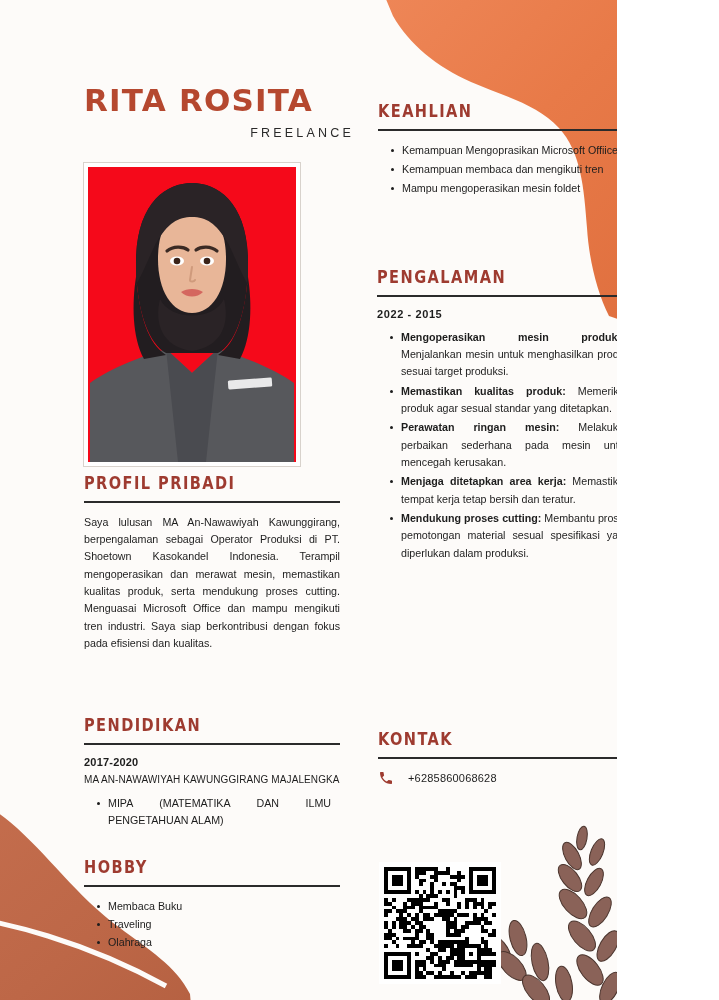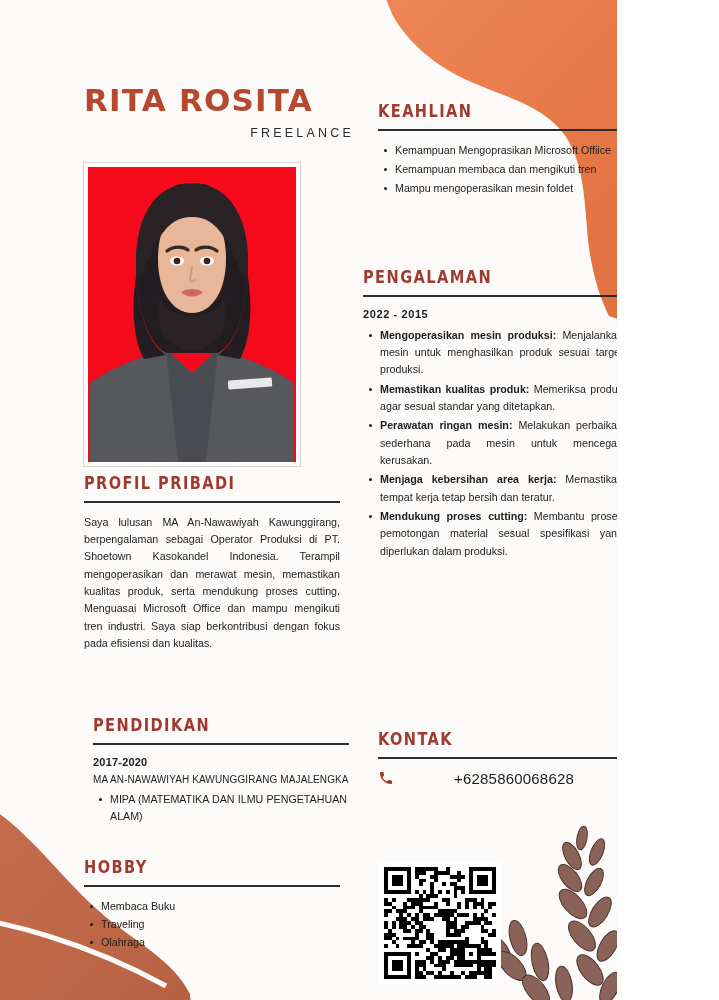--- a/index.html
+++ b/index.html
@@ -49,50 +49,50 @@
     transform:scaleX(0.9);transform-origin:left center;
   }
   .sec-rule{
     height:2px;background:#2b2b2b;margin-top:7px;margin-bottom:11px;
   }
   
   .body-text{
     font-size:10.7px;line-height:1.62;color:#1d1d1d;
     text-align:justify;margin:0;
   }
-  ul.bullets{margin:2px;padding:0 0 0 15px;list-style:none;}
+  ul.bullets{margin:9px;padding:0 0 0 15px;list-style:none;}
   ul.bullets li{
     position:relative;font-size:10.7px;line-height:1.62;color:#1d1d1d;
     margin-bottom:2px;text-align:justify;
   }
   ul.bullets li::before{
     content:"";position:absolute;left:-11px;top:7px;
     width:3.2px;height:3.2px;border-radius:50%;background:#1d1d1d;
   }
   ul.bullets li b{font-weight:700;}
   
   #sec-profil{left:84px;top:472px;width:256px;}
-  #sec-pendidikan{left:93px;top:714px;width:256px;}
+  #sec-pendidikan{left:84px;top:714px;width:256px;}
   #sec-hobby{left:84px;top:856px;width:256px;}
   .edu-years{font-size:11px;font-weight:700;color:#1d1d1d;margin:0 0 5px 0;letter-spacing:.2px;}
   .edu-school{font-size:10px;font-weight:400;color:#1d1d1d;margin:0 0 5px 0;line-height:1.3;letter-spacing:.1px;}
   #hobby-list li{font-size:10.7px;margin-bottom:1px;}
   
   #sec-keahlian{left:378px;top:100px;width:262px;}
-  #sec-pengalaman{left:363px;top:266px;width:262px;}
+  #sec-pengalaman{left:377px;top:266px;width:262px;}
   #sec-kontak{left:378px;top:728px;width:262px;}
   .exp-company{
     font-size:11.8px;font-weight:700;color:#1d1d1d;
     margin:0 0 7px 0;line-height:1.32;letter-spacing:.1px;
   }
   .exp-period{font-size:11px;font-weight:700;color:#1d1d1d;margin:0 0 7px 0;letter-spacing:.6px;}
   
   .contact-row{display:flex;align-items:center;margin-bottom:13px;}
   .contact-ico{width:30px;flex:0 0 30px;display:flex;align-items:center;}
-  .contact-val{font-size:15px;color:#1d1d1d;letter-spacing:.2px;margin-left:46px;}
+  .contact-val{font-size:11px;color:#1d1d1d;letter-spacing:.2px;}
   
   #qr-code{position:absolute;left:379px;top:862px;width:122px;height:122px;background:#ffffff;padding:5px;box-sizing:border-box;}
 </style>
 </head>
 <body>
 
 <div id="page">
 
   <svg class="deco" id="deco-top-right" viewBox="0 0 330 330" preserveAspectRatio="none">
     <defs>
@@ -219,21 +219,21 @@
   </div>
 
   <div class="section" id="sec-pengalaman">
     <h2 class="sec-head">PENGALAMAN</h2>
     <div class="sec-rule"></div>
     <p class="exp-period">2022 - 2015</p>
     <ul class="bullets" id="experience-list">
         <li><b>Mengoperasikan mesin produksi:</b> Menjalankan mesin untuk menghasilkan produk sesuai target produksi.</li>
         <li><b>Memastikan kualitas produk:</b> Memeriksa produk agar sesual standar yang ditetapkan.</li>
         <li><b>Perawatan ringan mesin:</b> Melakukan perbaikan sederhana pada mesin untuk mencegah kerusakan.</li>
-        <li><b>Menjaga kebersihan area kerja:</b> Memastikan tempat kerja tetap bersih dan teratur.</li>
+        <li><b>Menjaga ditetapkan area kerja:</b> Memastikan tempat kerja tetap bersih dan teratur.</li>
         <li><b>Mendukung proses cutting:</b> Membantu proses pemotongan material sesual spesifikasi yang diperlukan dalam produksi.</li>
       </ul>
   </div>
 
   <div class="section" id="sec-kontak">
     <h2 class="sec-head">KONTAK</h2>
     <div class="sec-rule"></div>
     <div class="contact-row">
       <span class="contact-ico">
         <svg width="16" height="16" viewBox="0 0 24 24" fill="#9e3b30">

